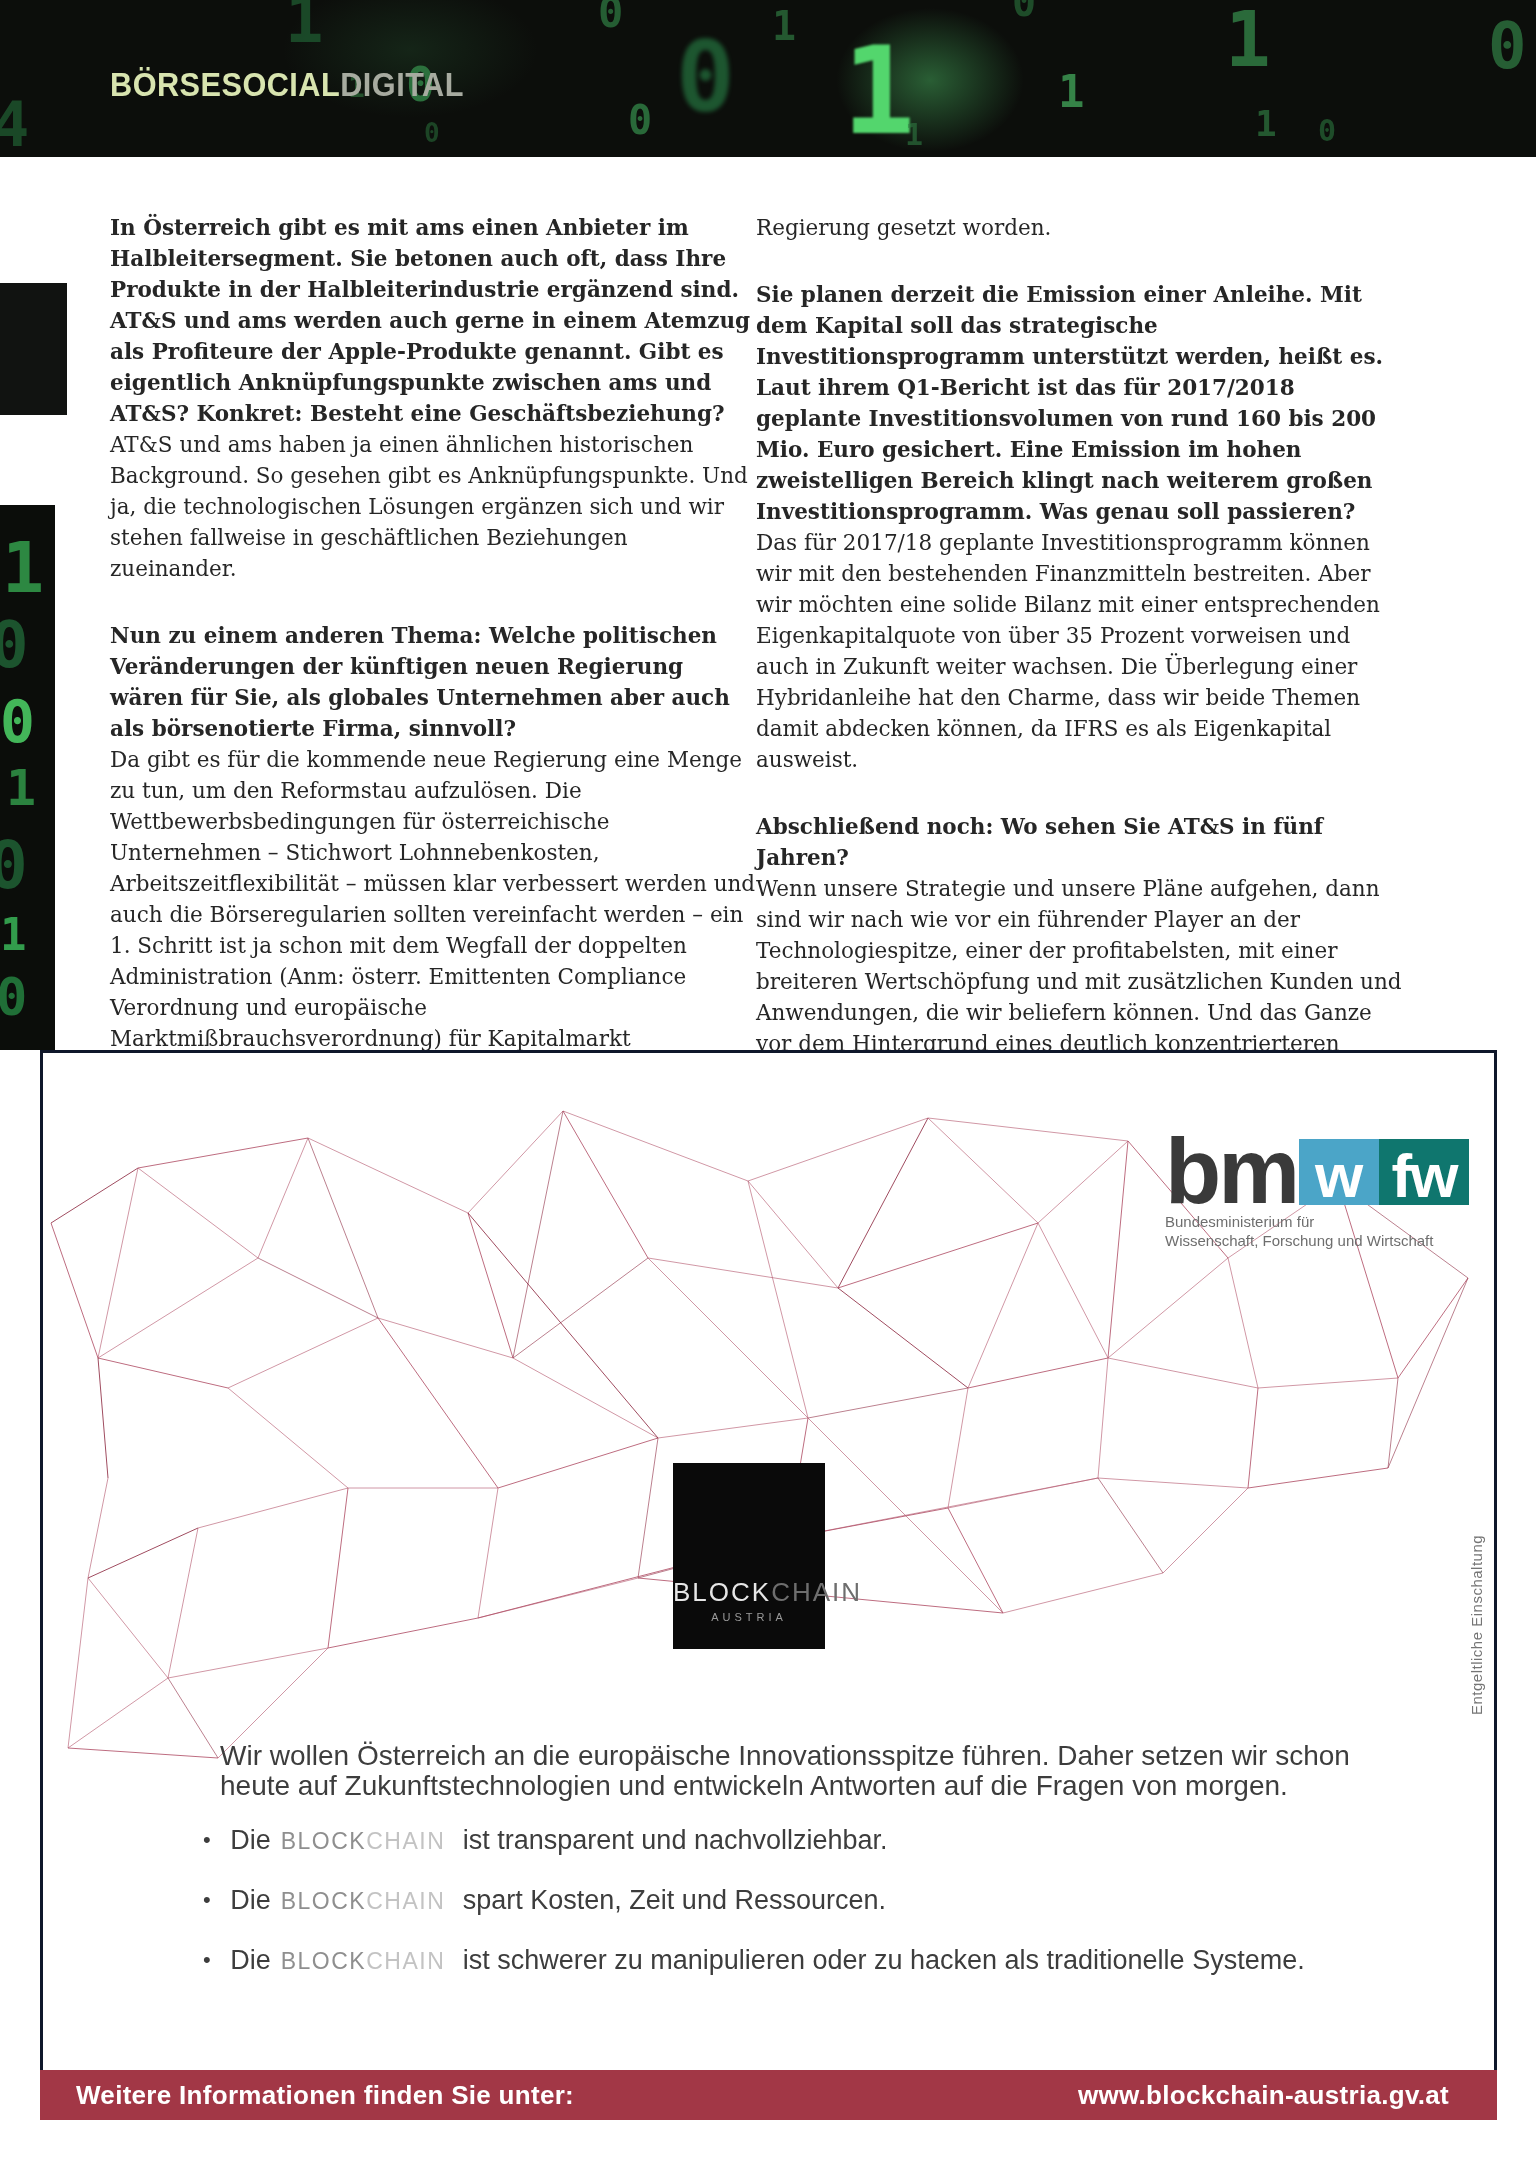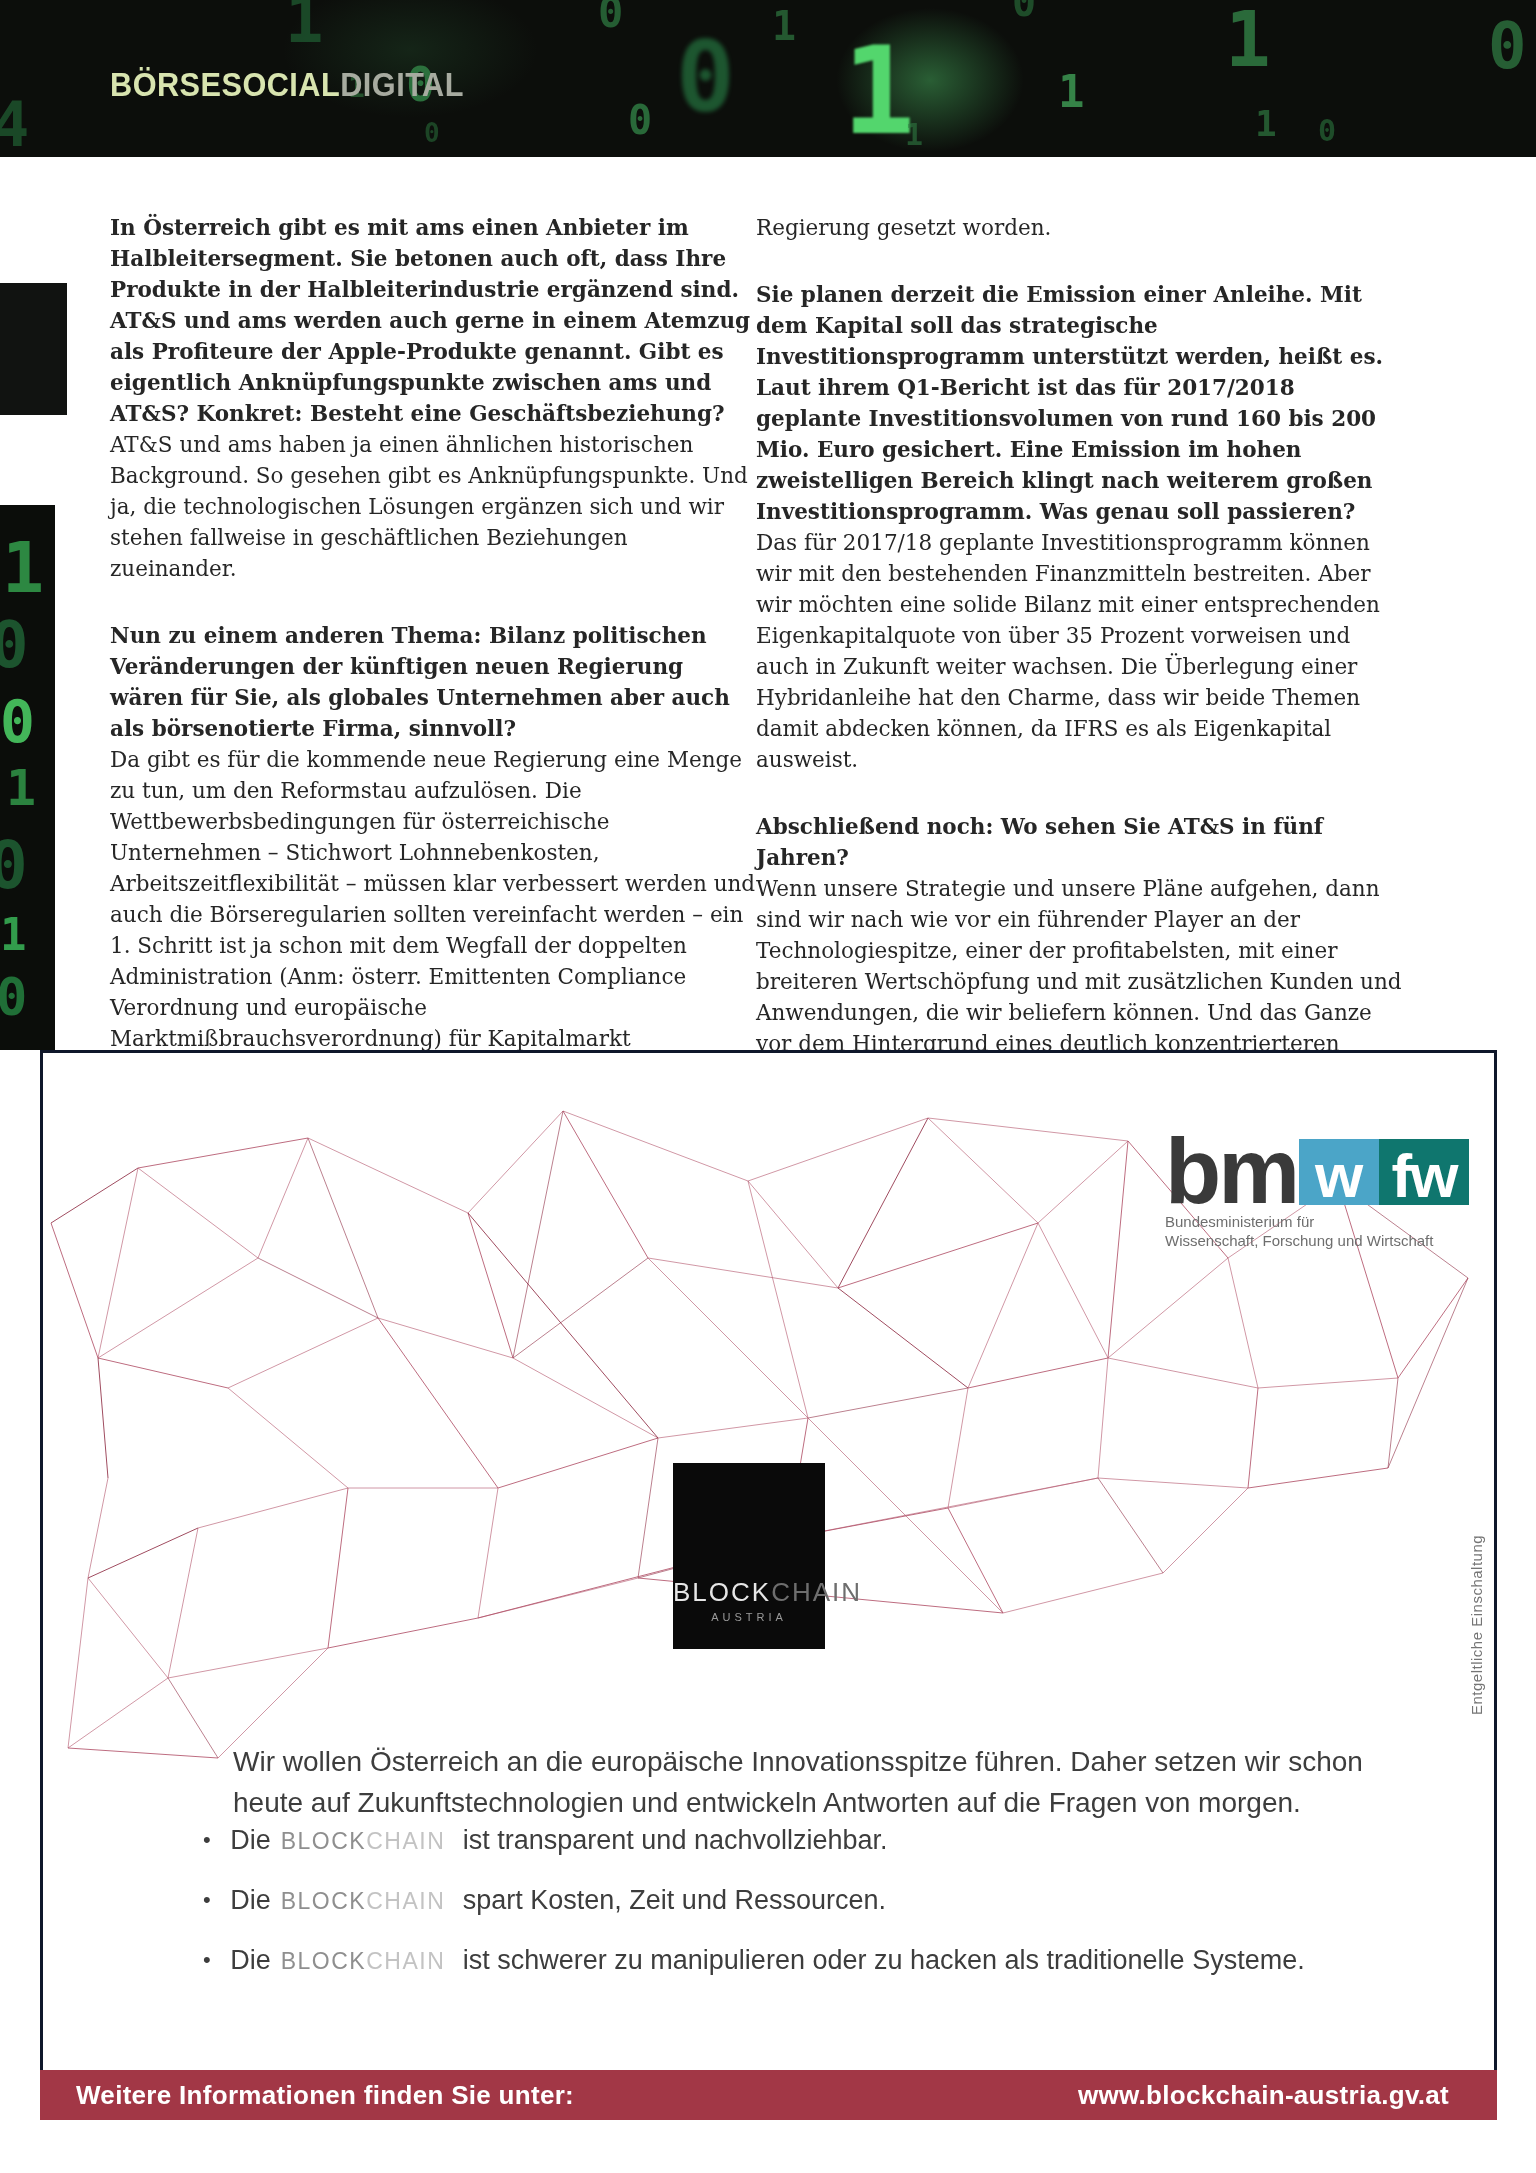--- a/index.html
+++ b/index.html
@@ -45,21 +45,21 @@
   
   .bc{position:absolute;left:630px;top:410px;width:152px;height:186px;background:#0a0a0a;text-align:center;}
   .bc .word{margin-top:114px;font-size:26px;letter-spacing:2px;white-space:nowrap;}
   .bc .word .b1{color:#e6e6e6;}
   .bc .word .b2{color:#6e6e6e;}
   .bc .country{margin-top:3px;font-size:11px;letter-spacing:4px;color:#9a9a9a;}
   
   .side-note{position:absolute;right:9px;top:402px;height:260px;writing-mode:vertical-rl;
     transform:rotate(180deg);font-size:15px;color:#757575;letter-spacing:.5px;}
   
-  .intro{position:absolute;left:190px;top:688px;width:1170px;font-size:28px;line-height:41px;color:#3d3d3d;}
+  .intro{position:absolute;left:177px;top:688px;width:1170px;font-size:28px;line-height:30px;color:#3d3d3d;}
   .bullets{position:absolute;left:160px;top:770px;width:1200px;list-style:none;margin:0;padding:0;}
   .bullets li{margin-bottom:25px;font-size:27px;line-height:33px;color:#3d3d3d;white-space:nowrap;}
   .bullets .dot{font-size:22px;margin-right:12px;vertical-align:2px;}
   .bullets .brand-b{font-size:23px;letter-spacing:1.5px;color:#8f8f8f;margin-left:10px;}
   .bullets .brand-c{font-size:23px;letter-spacing:1.5px;color:#c3c3c3;margin-right:10px;}
   
   .footer-bar{position:absolute;left:-3px;bottom:-3px;width:1457px;height:50px;background:#a23746;
     display:flex;align-items:center;justify-content:space-between;box-sizing:border-box;padding:0 48px 0 36px;}
   .footer-bar span{color:#ffffff;font-weight:bold;font-size:26px;letter-spacing:.3px;white-space:nowrap;}
 </style>
@@ -101,21 +101,21 @@
     <span class="digit" style="left: 6px; top: 258px; font-size: 50px; color: rgb(47, 143, 69); opacity: 0.9;">1</span>
     <span class="digit" style="left: -12px; top: 328px; font-size: 66px; color: rgb(30, 92, 50); opacity: 0.9;">0</span>
     <span class="digit" style="left: 0px; top: 408px; font-size: 44px; color: rgb(53, 164, 80); opacity: 0.95;">1</span>
     <span class="digit" style="left: -4px; top: 466px; font-size: 52px; color: rgb(35, 122, 60); opacity: 0.9;">0</span>
   </div>
 
 <div class="article">
   <div class="col" id="col-left">
       <p class="q">In Österreich gibt es mit ams einen Anbieter im Halbleitersegment. Sie betonen auch oft, dass Ihre Produkte in der Halbleiterindustrie ergänzend sind. AT&amp;S und ams werden auch gerne in einem Atemzug als Profiteure der Apple-Produkte genannt. Gibt es eigentlich Anknüpfungspunkte zwischen ams und AT&amp;S? Konkret: Besteht eine Geschäftsbeziehung?</p>
       <p class="gap">AT&amp;S und ams haben ja einen ähnlichen historischen Background. So gesehen gibt es Anknüpfungspunkte. Und ja, die technologischen Lösungen ergänzen sich und wir stehen fallweise in geschäftlichen Beziehungen zueinander.</p>
-      <p class="q">Nun zu einem anderen Thema: Bilanz politischen Veränderungen der künftigen neuen Regierung wären für Sie, als globales Unternehmen aber auch als börsenotierte Firma, sinnvoll?</p>
+      <p class="q">Nun zu einem anderen Thema: Welche politischen Veränderungen der künftigen neuen Regierung wären für Sie, als globales Unternehmen aber auch als börsenotierte Firma, sinnvoll?</p>
       <p>Da gibt es für die kommende neue Regierung eine Menge zu tun, um den Reformstau aufzulösen. Die Wettbewerbsbedingungen für österreichische Unternehmen – Stichwort Lohnnebenkosten, Arbeitszeitflexibilität – müssen klar verbessert werden und auch die Börseregularien sollten vereinfacht werden – ein 1. Schritt ist ja schon mit dem Wegfall der doppelten Administration (Anm: österr. Emittenten Compliance Verordnung und europäische Marktmißbrauchsverordnung) für Kapitalmarkt</p>
     </div>
   <div class="col" id="col-right">
       <p class="gap">Regierung gesetzt worden.</p>
       <p class="q">Sie planen derzeit die Emission einer Anleihe. Mit dem Kapital soll das strategische Investitionsprogramm unterstützt werden, heißt es. Laut ihrem Q1-Bericht ist das für 2017/2018 geplante Investitionsvolumen von rund 160 bis 200 Mio. Euro gesichert. Eine Emission im hohen zweistelligen Bereich klingt nach weiterem großen Investitionsprogramm. Was genau soll passieren?</p>
       <p class="gap">Das für 2017/18 geplante Investitionsprogramm können wir mit den bestehenden Finanzmitteln bestreiten. Aber wir möchten eine solide Bilanz mit einer entsprechenden Eigenkapitalquote von über 35 Prozent vorweisen und auch in Zukunft weiter wachsen. Die Überlegung einer Hybridanleihe hat den Charme, dass wir beide Themen damit abdecken können, da IFRS es als Eigenkapital ausweist.</p>
       <p class="q">Abschließend noch: Wo sehen Sie AT&amp;S in fünf Jahren?</p>
       <p>Wenn unsere Strategie und unsere Pläne aufgehen, dann sind wir nach wie vor ein führender Player an der Technologiespitze, einer der profitabelsten, mit einer breiteren Wertschöpfung und mit zusätzlichen Kunden und Anwendungen, die wir beliefern können. Und das Ganze vor dem Hintergrund eines deutlich konzentrierteren Wettbewerbsumfeldes/Wertschöpfungskette.<span class="endmark"> ✪</span></p>
     </div>
 </div>

